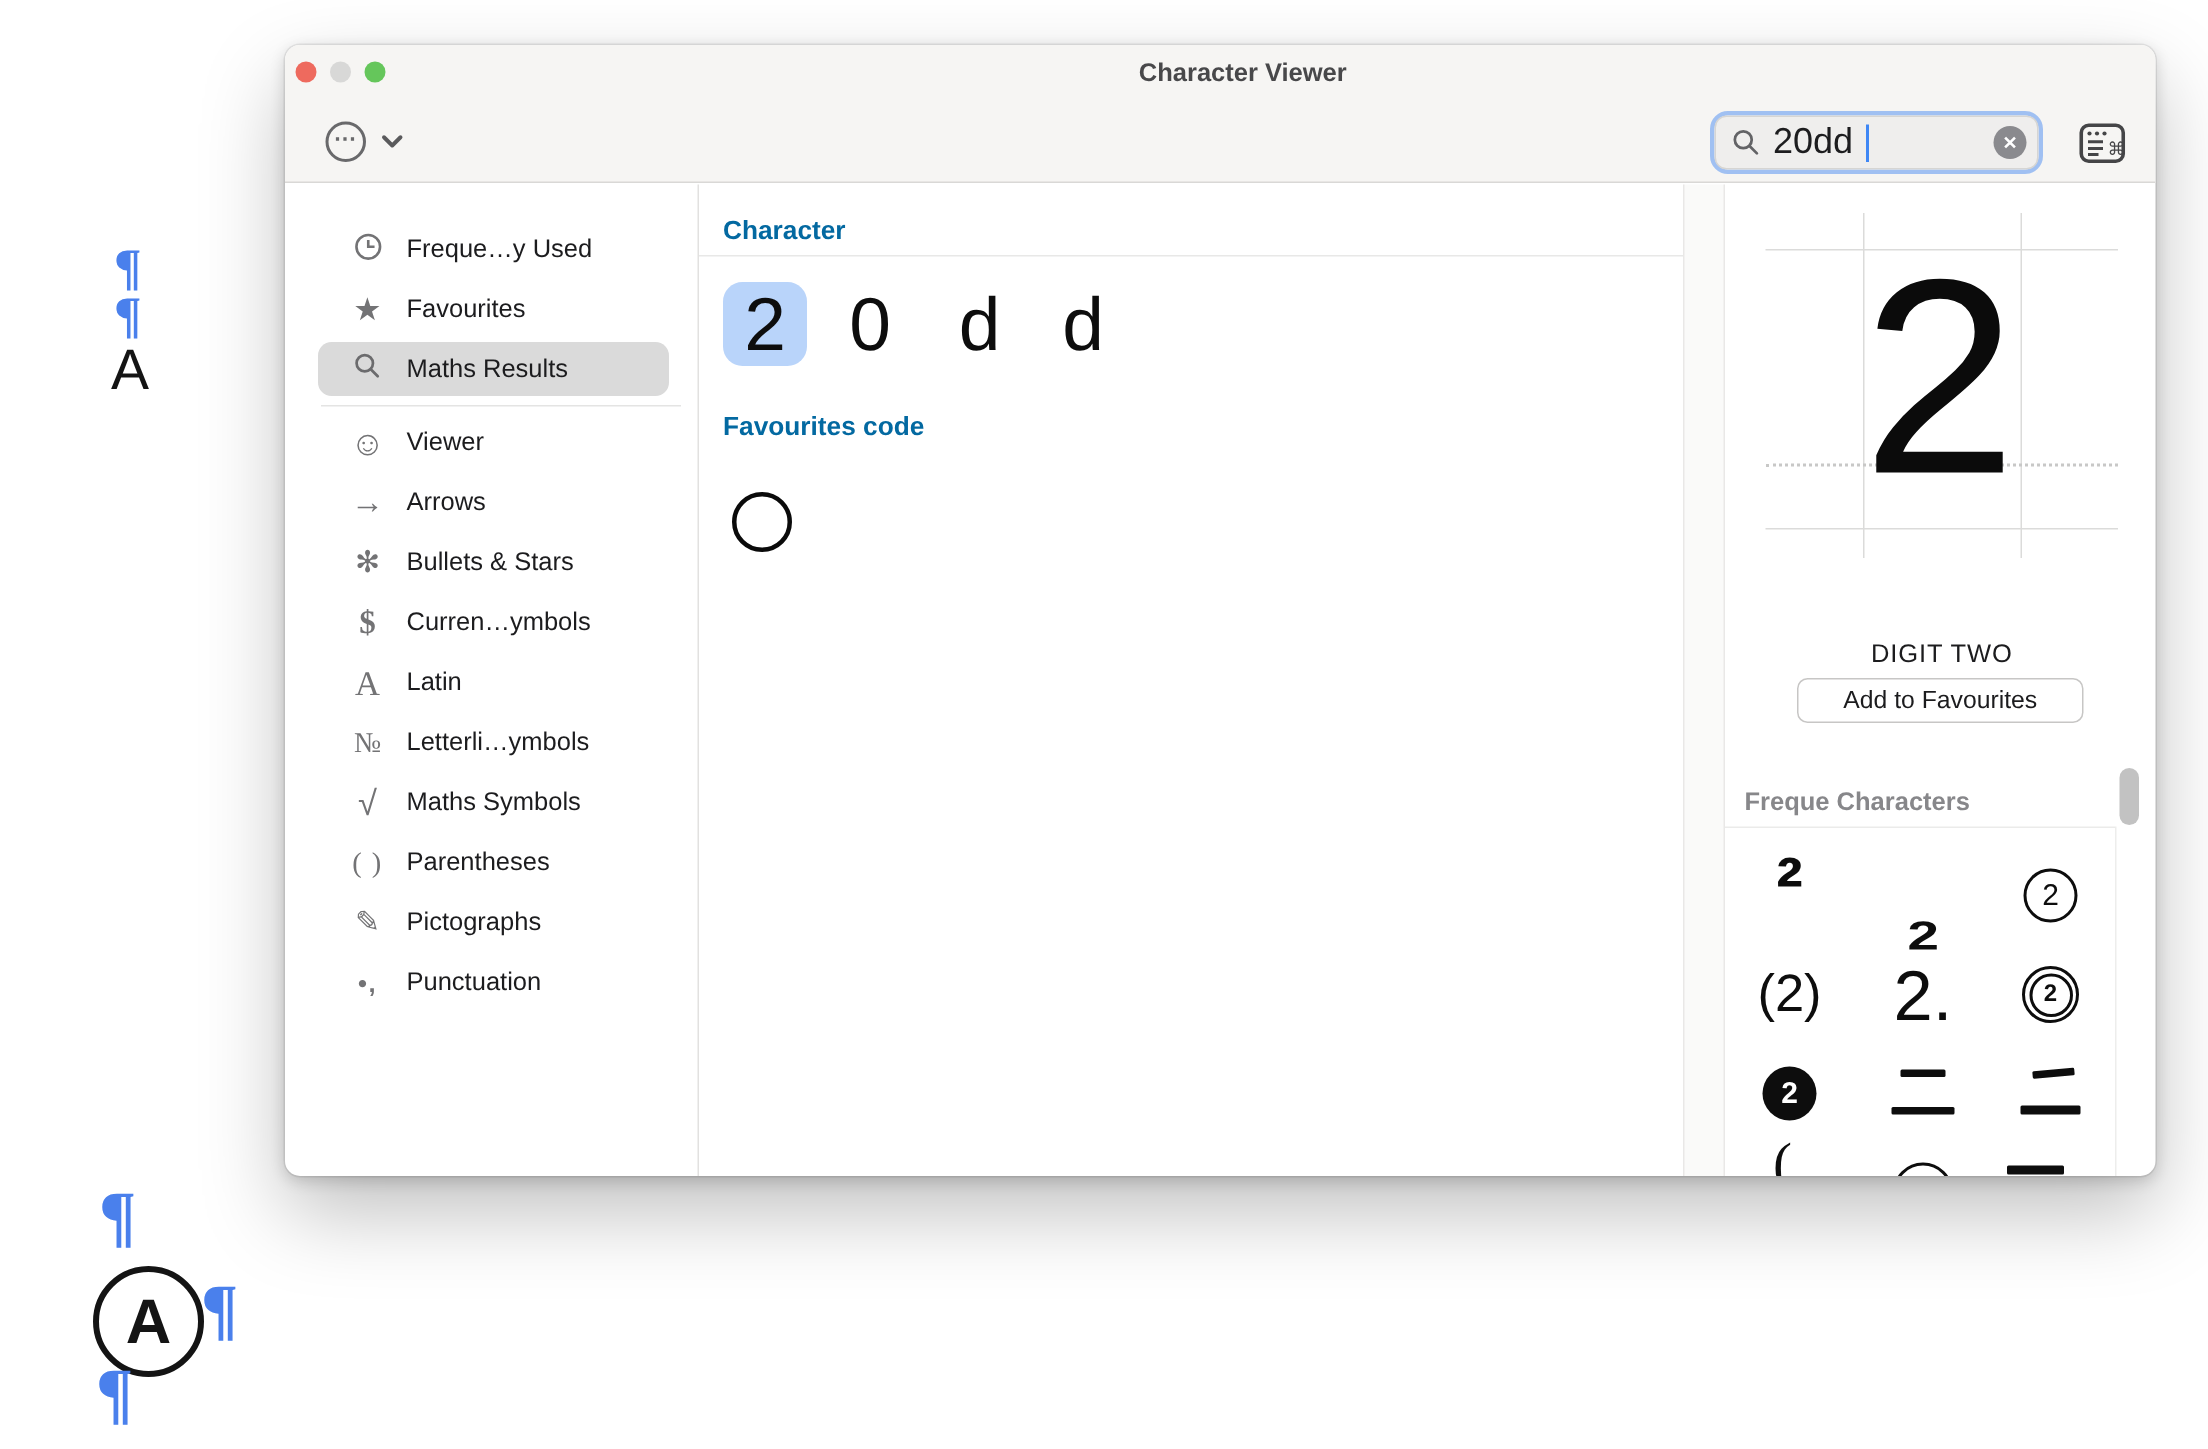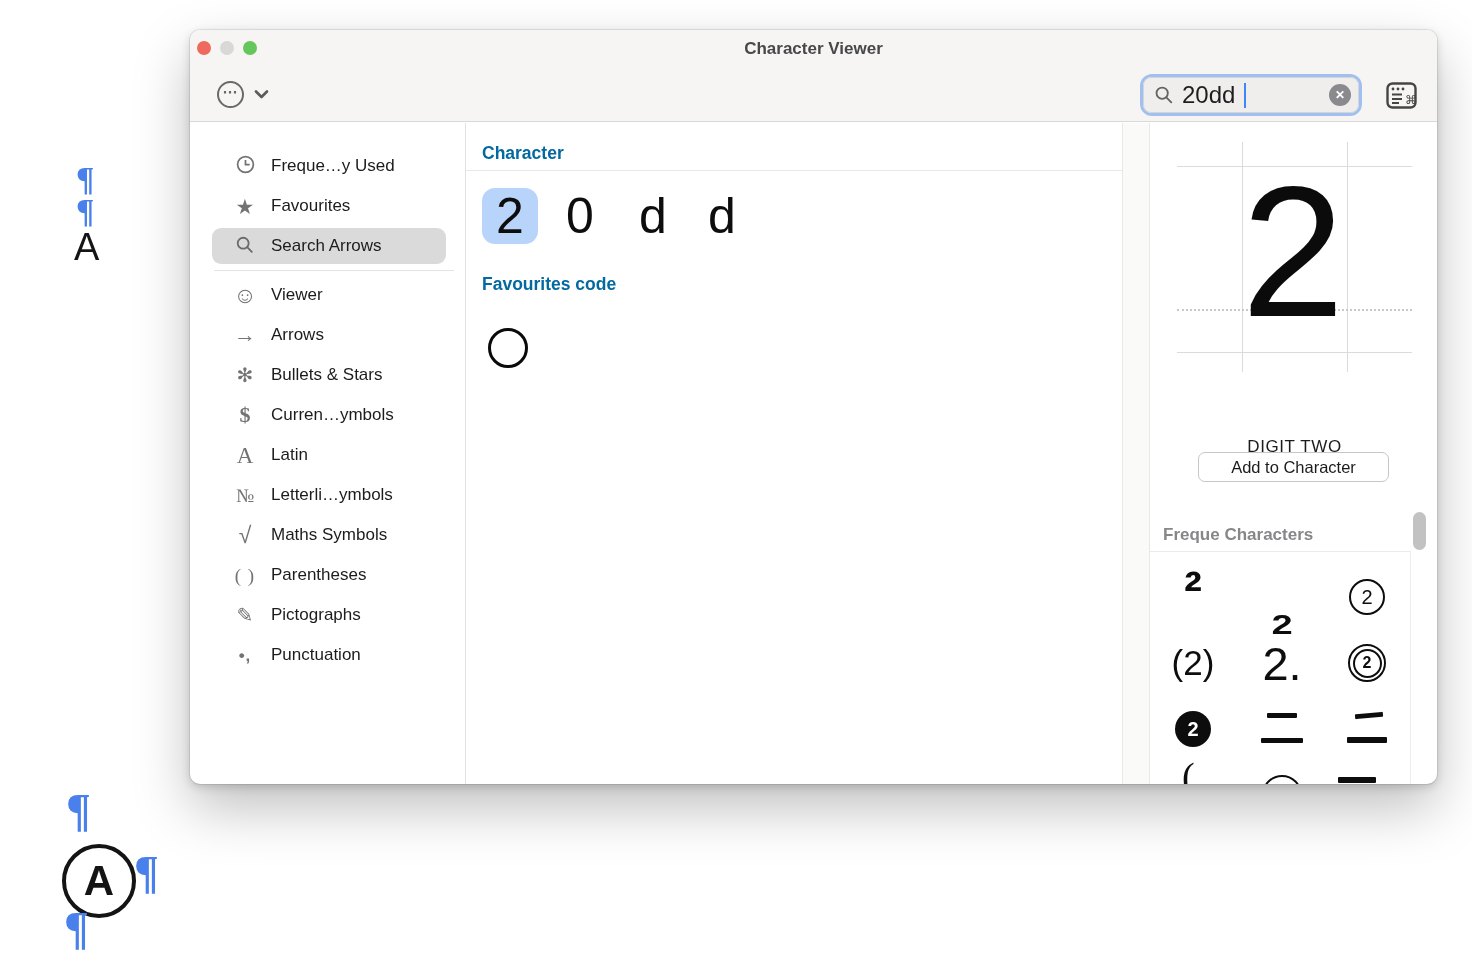--- a/index.html
+++ b/index.html
@@ -12,21 +12,21 @@
   .bg-a { position:absolute; color:#141414; line-height:1; }
   .circle-a { position:absolute; width:74px; height:74px; border:4px solid #141414; border-radius:50%;
               display:flex; align-items:center; justify-content:center; font-weight:bold; font-size:42px; color:#141414; }
 
   
   .win { position:absolute; left:190px; top:30px; width:1247px; height:754px; background:#fff;
          border-radius:10px; overflow:hidden;
          box-shadow:0 0 0 1px rgba(0,0,0,.08), 0 3px 10px rgba(0,0,0,.16), 0 24px 55px rgba(0,0,0,.25); }
   .chrome { position:absolute; left:0; top:0; width:100%; height:92px; background:#f6f5f3; border-bottom:1px solid #d9d8d6; }
   .light { position:absolute; top:11px; width:14px; height:14px; border-radius:50%; }
-  .win-title { position:absolute; left:0; top:9px; width:100%; text-align:center; font-size:17px; font-weight:600; color:#48484a; }
+  .win-title { position:absolute; left:15px; top:9px; width:100%; text-align:center; font-size:17px; font-weight:600; color:#48484a; }
   .more-btn { position:absolute; left:27px; top:51px; width:27px; height:27px; border:2px solid #69696b; border-radius:50%;
               display:flex; align-items:center; justify-content:center; color:#69696b; font-size:15px; font-weight:bold; letter-spacing:1px; padding-bottom:6px; }
   .chev { position:absolute; left:63px; top:58px; }
 
   .search-ring { position:absolute; left:950px; top:44px; width:222px; height:42px; border:3.5px solid #a0c0f2; border-radius:12px;
                  background:#fff; display:flex; align-items:center; }
   .search-field { flex:1; height:100%; margin:0; background:#efeeed; border:1px solid #d6d5d3; border-radius:8px;
                   display:flex; align-items:center; padding-left:10px; }
   .search-input { width:62px; border:none; outline:none; background:transparent; font-family:"Liberation Sans",sans-serif;
                   font-size:24px; color:#1d1d1f; margin-left:8px; }
@@ -54,21 +54,21 @@
 
   .gutter { position:absolute; left:932px; top:93px; width:28px; height:661px; background:#fafaf9;
             border-left:1px solid #e9e8e7; border-right:1px solid #e9e8e7; }
 
   
   .guide-v { position:absolute; width:1px; top:112px; height:230px; background:#dbdbda; }
   .guide-h { position:absolute; left:987px; width:235px; height:1px; background:#dbdbda; }
   .guide-dot { position:absolute; left:987px; top:279px; width:235px; border-top:2px dotted #c8c8c7; }
   .big-glyph { position:absolute; left:1013px; top:130px; width:180px; text-align:center;
                font-size:185px; line-height:1; color:#0b0b0b; }
-  .glyph-name { position:absolute; left:987px; top:396px; width:235px; text-align:center; font-size:17px; letter-spacing:.6px; color:#1c1c1e;margin-top:11px; }
+  .glyph-name { position:absolute; left:987px; top:396px; width:235px; text-align:center; font-size:17px; letter-spacing:.6px; color:#1c1c1e; }
   .fav-btn { position:absolute; left:1008px; top:422px; width:191px; height:30px; background:#fff; border:1px solid #c7c6c5;
              border-radius:7px; font-size:16.5px; color:#1c1c1e; display:flex; align-items:center; justify-content:center; }
   .related-header { position:absolute; left:973px; top:495px; font-size:17px; font-weight:bold; color:#87878a; }
   .rel-vline { position:absolute; left:1220px; top:521px; width:1px; height:233px; background:#ededec; }
   .scroll-thumb { position:absolute; left:1223px; top:482px; width:13px; height:38px; border-radius:7px; background:#c2c2c2; }
 
   
   .rel { position:absolute; display:flex; align-items:center; justify-content:center; color:#0d0d0d; }
   .rel-sup { font-size:54px; font-weight:600; }
   .rel-text { font-size:35px; }
@@ -155,21 +155,21 @@
       <span class="side-label">Favourites</span>
     </div>
 
     <div class="side-item selected" style="top:198px;">
       <span class="side-icon">
         <svg width="20" height="20" viewBox="0 0 22 22">
             <circle cx="9" cy="9" r="6" fill="none" stroke="#6b6b6d" stroke-width="2"></circle>
             <line x1="13.4" y1="13.4" x2="18.5" y2="18.5" stroke="#6b6b6d" stroke-width="2" stroke-linecap="round"></line>
           </svg>
       </span>
-      <span class="side-label">Search Arrows</span>
+      <span class="side-label">Maths Results</span>
     </div>
 
     <div class="side-sep"></div>
 
     <div class="side-item" style="top:247px;">
       <span class="side-icon" style="font-size:23px;">☺</span>
       <span class="side-label">Viewer</span>
     </div>
 
     <div class="side-item" style="top:287px;">
@@ -232,21 +232,21 @@
 
     <div class="guide-v" style="left:1052px;"></div>
     <div class="guide-v" style="left:1157px;"></div>
     <div class="guide-h" style="top:136px;"></div>
     <div class="guide-h" style="top:322px;"></div>
     <div class="guide-dot"></div>
     <div class="big-glyph">2</div>
 
     <div class="glyph-name">DIGIT TWO</div>
     <div class="fav-btn">
-      <span>Add to Character</span>
+      <span>Add to Favourites</span>
     </div>
 
     <div class="related-header">Freque Characters</div>
     <div class="hline" style="left:960px; top:521px; width:260px; background:#ebebea;"></div>
     <div class="rel-vline"></div>
     <div class="scroll-thumb"></div>
 
     <div class="rel rel-sup" style="left:978px; top:536px; width:50px; height:50px;">²</div>
     <div class="rel rel-sup" style="left:1067px; top:558px; width:50px; height:50px;">₂</div>
     <div class="rel ring ring-36" style="left:1159px; top:549px;" title="②">

